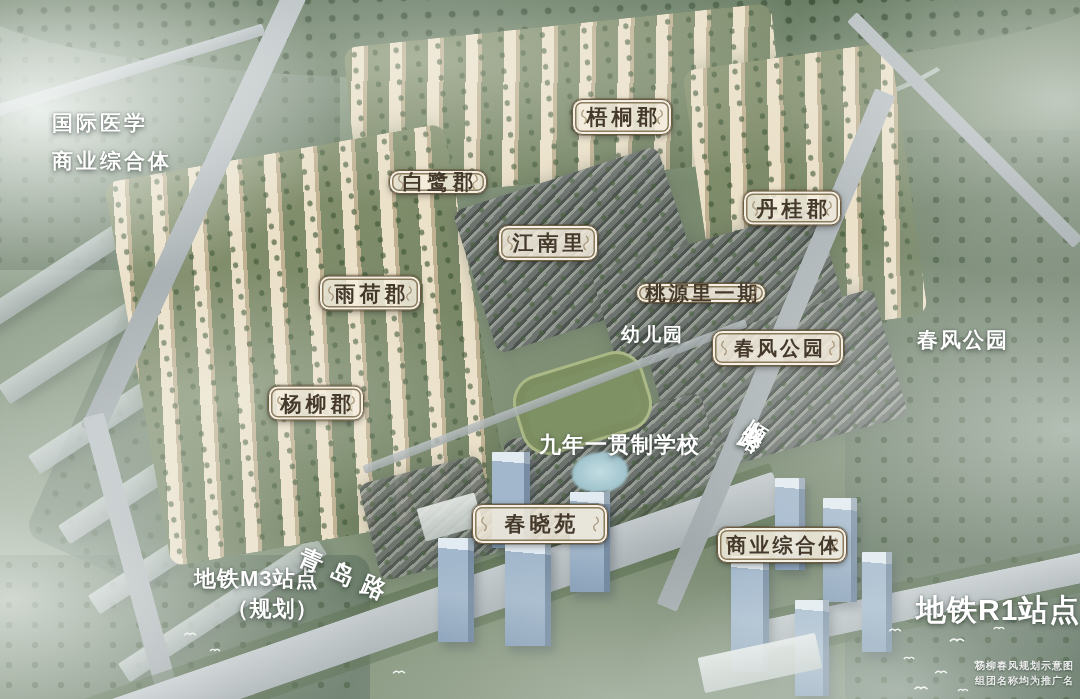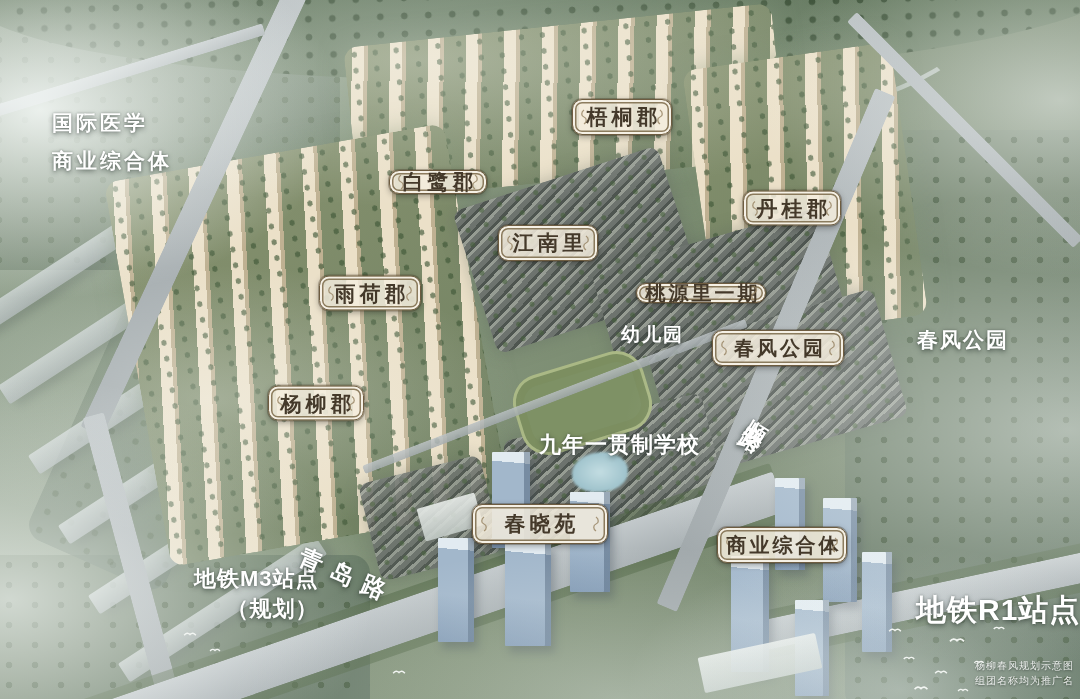--- a/index.html
+++ b/index.html
@@ -90,21 +90,21 @@
   .plaque svg.orn{position:absolute;top:50%;width:10px;height:18px;margin-top:-9px;opacity:.85;}
   .plaque svg.orn.l{left:6px;}
   .plaque svg.orn.r{right:6px;transform:scaleX(-1);}
 
   
   .maplabel{color:#fff;font-weight:600;white-space:nowrap;
     text-shadow:0 2px 5px rgba(35,46,40,.6), 0 0 2px rgba(35,46,40,.4);}
   .vert{writing-mode:vertical-rl;text-orientation:upright;}
 
   .caption{color:rgba(255,255,255,.88);font-size:10px;line-height:15px;letter-spacing:1px;
-    text-shadow:0 1px 2px rgba(30,40,35,.6);font-weight:400;white-space:nowrap;}
+    text-shadow:0 1px 2px rgba(30,40,35,.6);font-weight:700;white-space:nowrap;}
 
   .bird{width:14px;height:8px;}
 </style>
 </head>
 <body>
 
 <div id="canvas">
 
   <div class="zone-park" style="left:-40px;top:-30px;width:380px;height:300px;opacity:.55;"></div>
   <div class="zone-park" style="left:-30px;top:555px;width:400px;height:190px;opacity:.8;"></div>

